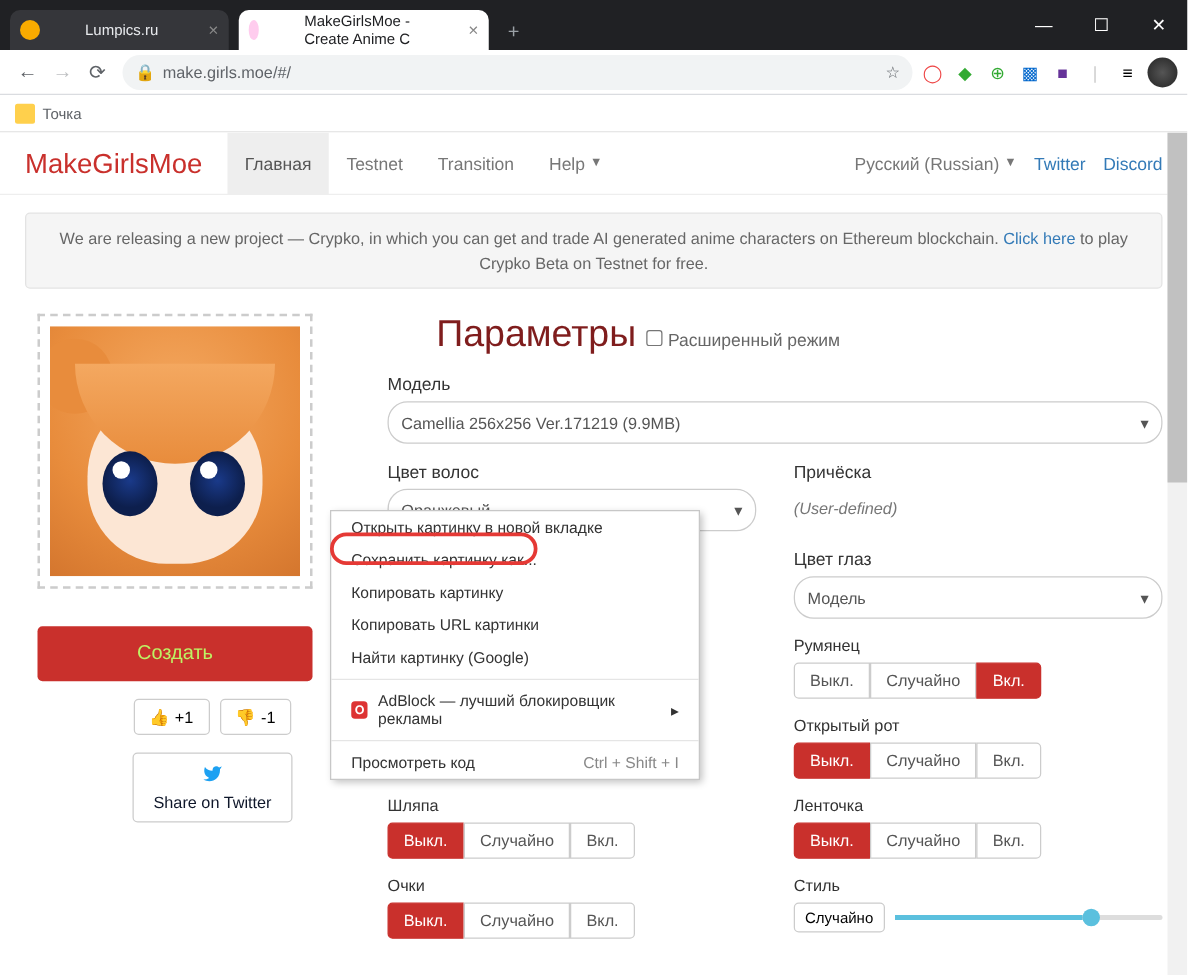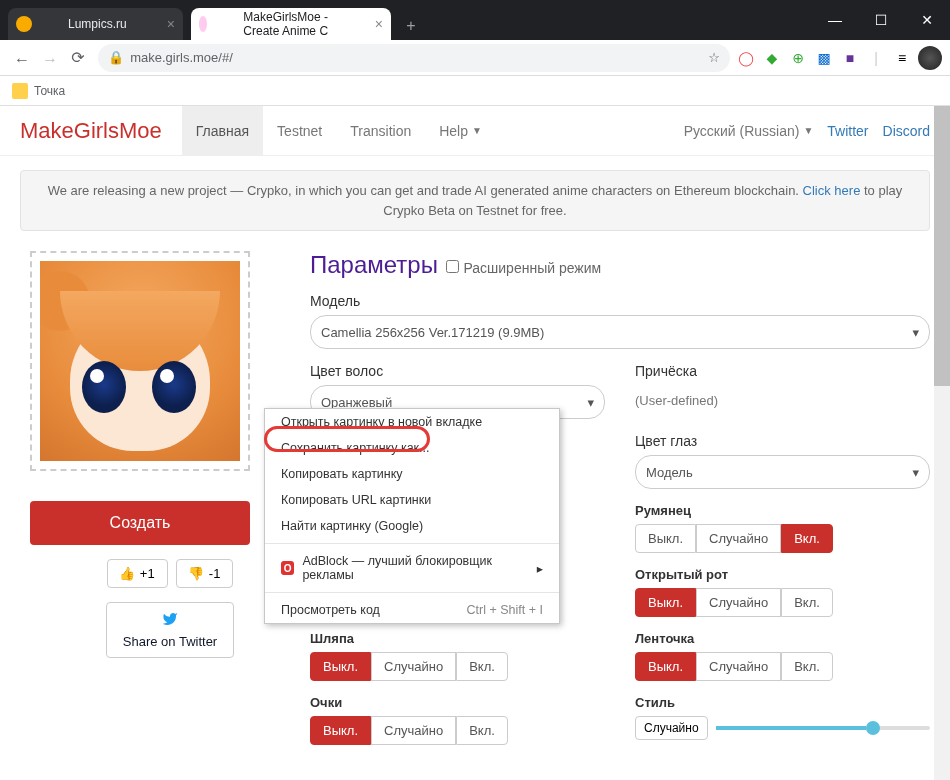--- a/index.html
+++ b/index.html
@@ -44,42 +44,42 @@
   .imgbox { width: 220px; height: 220px; border: 2px dashed #ccc; display:flex; align-items:center; justify-content:center;}
   .anime { width: 200px; height: 200px; position: relative; overflow:hidden;}
   .anime .hair-back { position:absolute; inset:0; background: radial-gradient(circle at 50% 30%, #f4a860 0%, #e88c3c 60%, #d4762e 100%);}
   .anime .face { position:absolute; left:30px; top:50px; width:140px; height:140px; background: #fce6d4; border-radius: 50% 50% 45% 45%;}
   .anime .eye { position:absolute; width:44px; height:52px; background: radial-gradient(circle at 50% 45%, #1a3a8a 0%, #0d1f4d 60%); border-radius:50%; top:100px;}
   .anime .eye.l { left:42px;} .anime .eye.r { left:112px;}
   .anime .eye::after{content:"";position:absolute;left:8px;top:8px;width:14px;height:14px;background:#fff;border-radius:50%;}
   .anime .bangs{position:absolute;top:30px;left:20px;width:160px;height:80px;background:linear-gradient(180deg,#f4a860,#e88c3c);border-radius:0 0 80px 80px;}
   .anime .bun{position:absolute;top:10px;left:-10px;width:60px;height:60px;background:#e88c3c;border-radius:50%;}
 
-  .createbtn { margin-top:30px; width:220px; height:44px; background:#c9302c; color:#ffffff; border:none; border-radius:4px; font-size:16px;}
+  .createbtn { margin-top:30px; width:220px; height:44px; background:#c9302c; color:#bef264; border:none; border-radius:4px; font-size:16px;}
   .votes { margin-top:14px; display:flex; gap:8px; justify-content:center;}
   .votebtn { padding:6px 12px; border:1px solid #ccc; border-radius:4px; font-size:13px; background:#fff; display:flex; align-items:center; gap:4px;}
   .twbtn { margin-top:14px; padding:8px 16px; border:1px solid #ccc; border-radius:4px; font-size:13px; background:#fff; color:#0f172a; display:inline-flex; align-items:center; gap:7px;flex-direction:column;}
   .twicon{width:16px;height:16px;display:inline-block;}
 
   .rightcol { flex:1; }
-  .ptitle { color:#4c1d95; font-size:24px; display:inline;}
+  .ptitle { color:#7f1d1d; font-size:30px; display:inline;margin-left:39px;}
   .advmode { font-size:14px; color:#666; margin-left:4px;}
   .advmode input{margin-right:4px;}
   .formgroup { margin-top:14px;}
   .formlabel { font-size:14px; color:#333; margin-bottom:6px; display:block;}
   .select { width:100%; height:34px; border:1px solid #ccc; border-radius:16px; padding:0 10px; font-size:13px; background:#fff; display:flex; align-items:center; justify-content:space-between; color:#555;}
   .twocol{display:flex; gap:30px;}
   .twocol > div{flex:1;}
-  .userdef{color:#777; font-size:13px; padding-top:8px;}
+  .userdef{font-style:italic; color:#777; font-size:13px; padding-top:8px;}
   .btngroup{display:flex;}
   .btngroup button{padding:6px 12px; border:1px solid #ccc; background:#fff; font-size:13px; color:#555;}
   .btngroup button:first-child{border-radius:4px 0 0 4px;}
   .btngroup button:last-child{border-radius:0 4px 4px 0;}
   .btngroup button.on{background:#c9302c; color:#fff; border-color:#c9302c;}
-  .smalllabel{font-size:13px;color:#333;margin-bottom:6px;display:block;font-weight:bold;}
+  .smalllabel{font-size:13px;color:#333;margin-bottom:6px;display:block;}
   .slider{display:flex;align-items:center;gap:8px;}
   .slider .track{flex:1;height:4px;background:#ddd;border-radius:2px;position:relative;}
   .slider .track::after{content:"";position:absolute;left:0;width:70%;height:100%;background:#5bc0de;}
   .slider .thumb{position:absolute;left:70%;top:-5px;width:14px;height:14px;background:#5bc0de;border-radius:50%;}
 
   
   .ctxmenu { position:absolute; left:264px; top:408px; width:296px; background:#fff; border:1px solid #c7c7c7; box-shadow:2px 2px 6px rgba(0,0,0,0.25); font-size:12.5px; color:#333;}
   .ctxmenu .item{padding:6px 16px;}
   .ctxmenu .sep{height:1px;background:#e5e5e5;margin:4px 0;}
   .ctxmenu .item.sub{display:flex;justify-content:space-between;align-items:center;}

